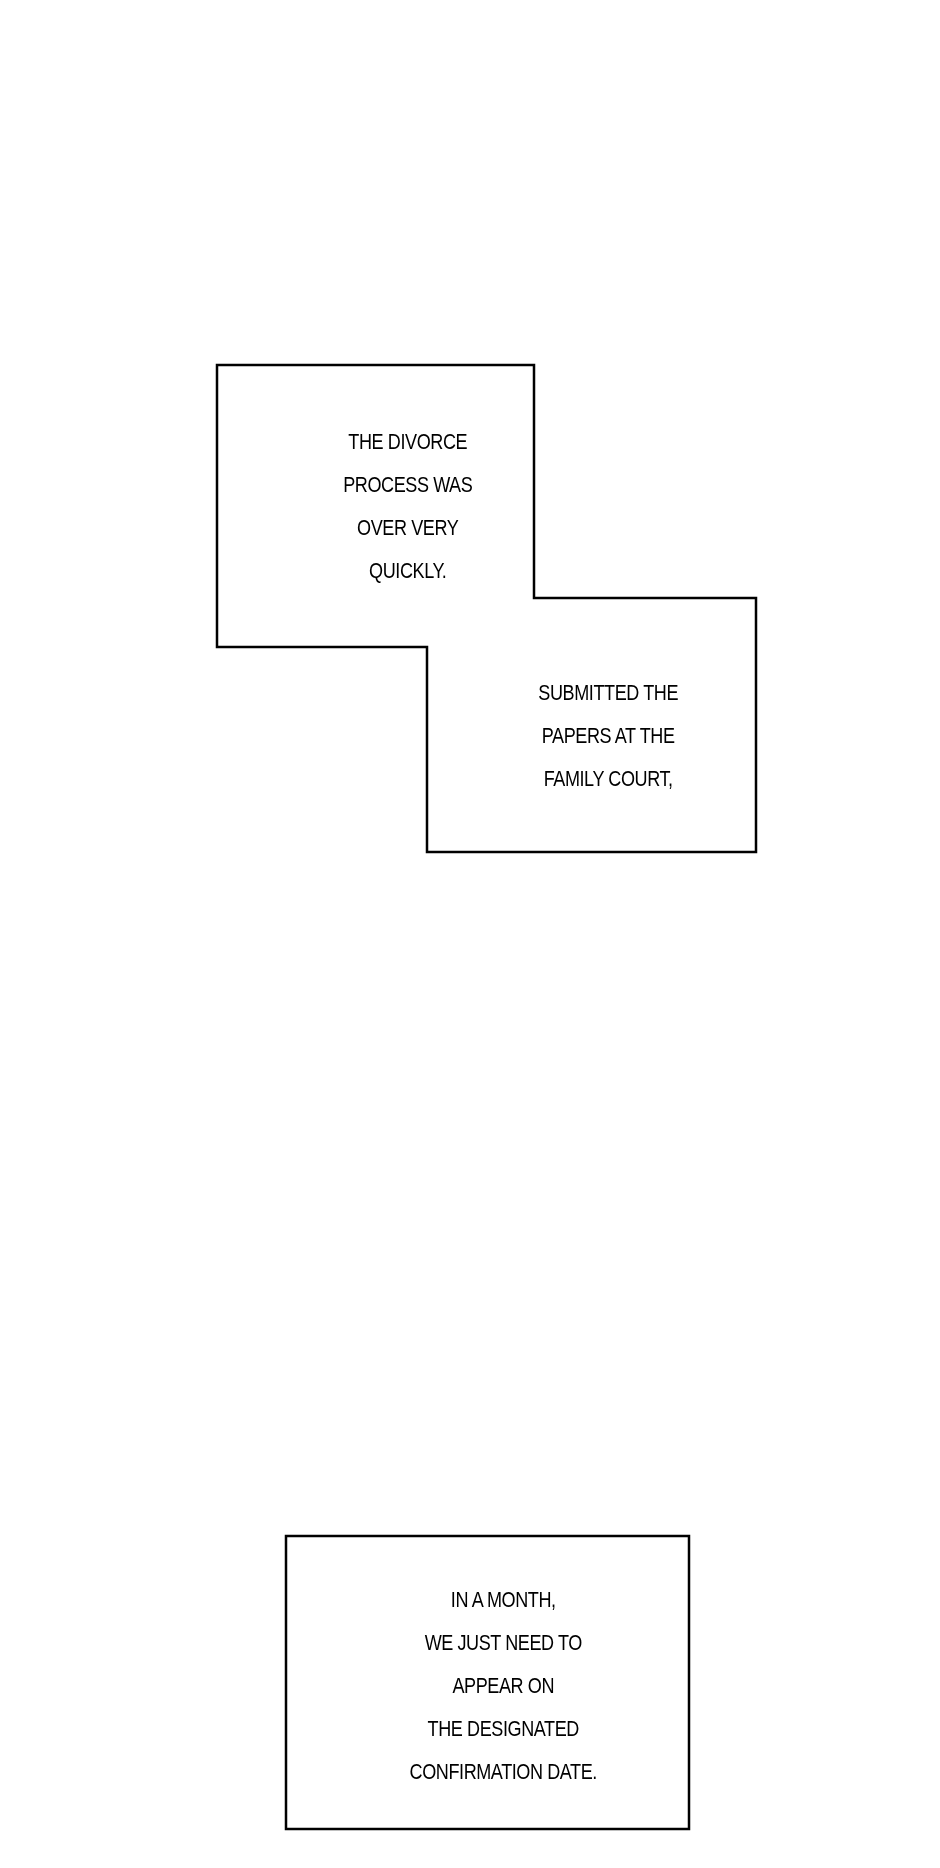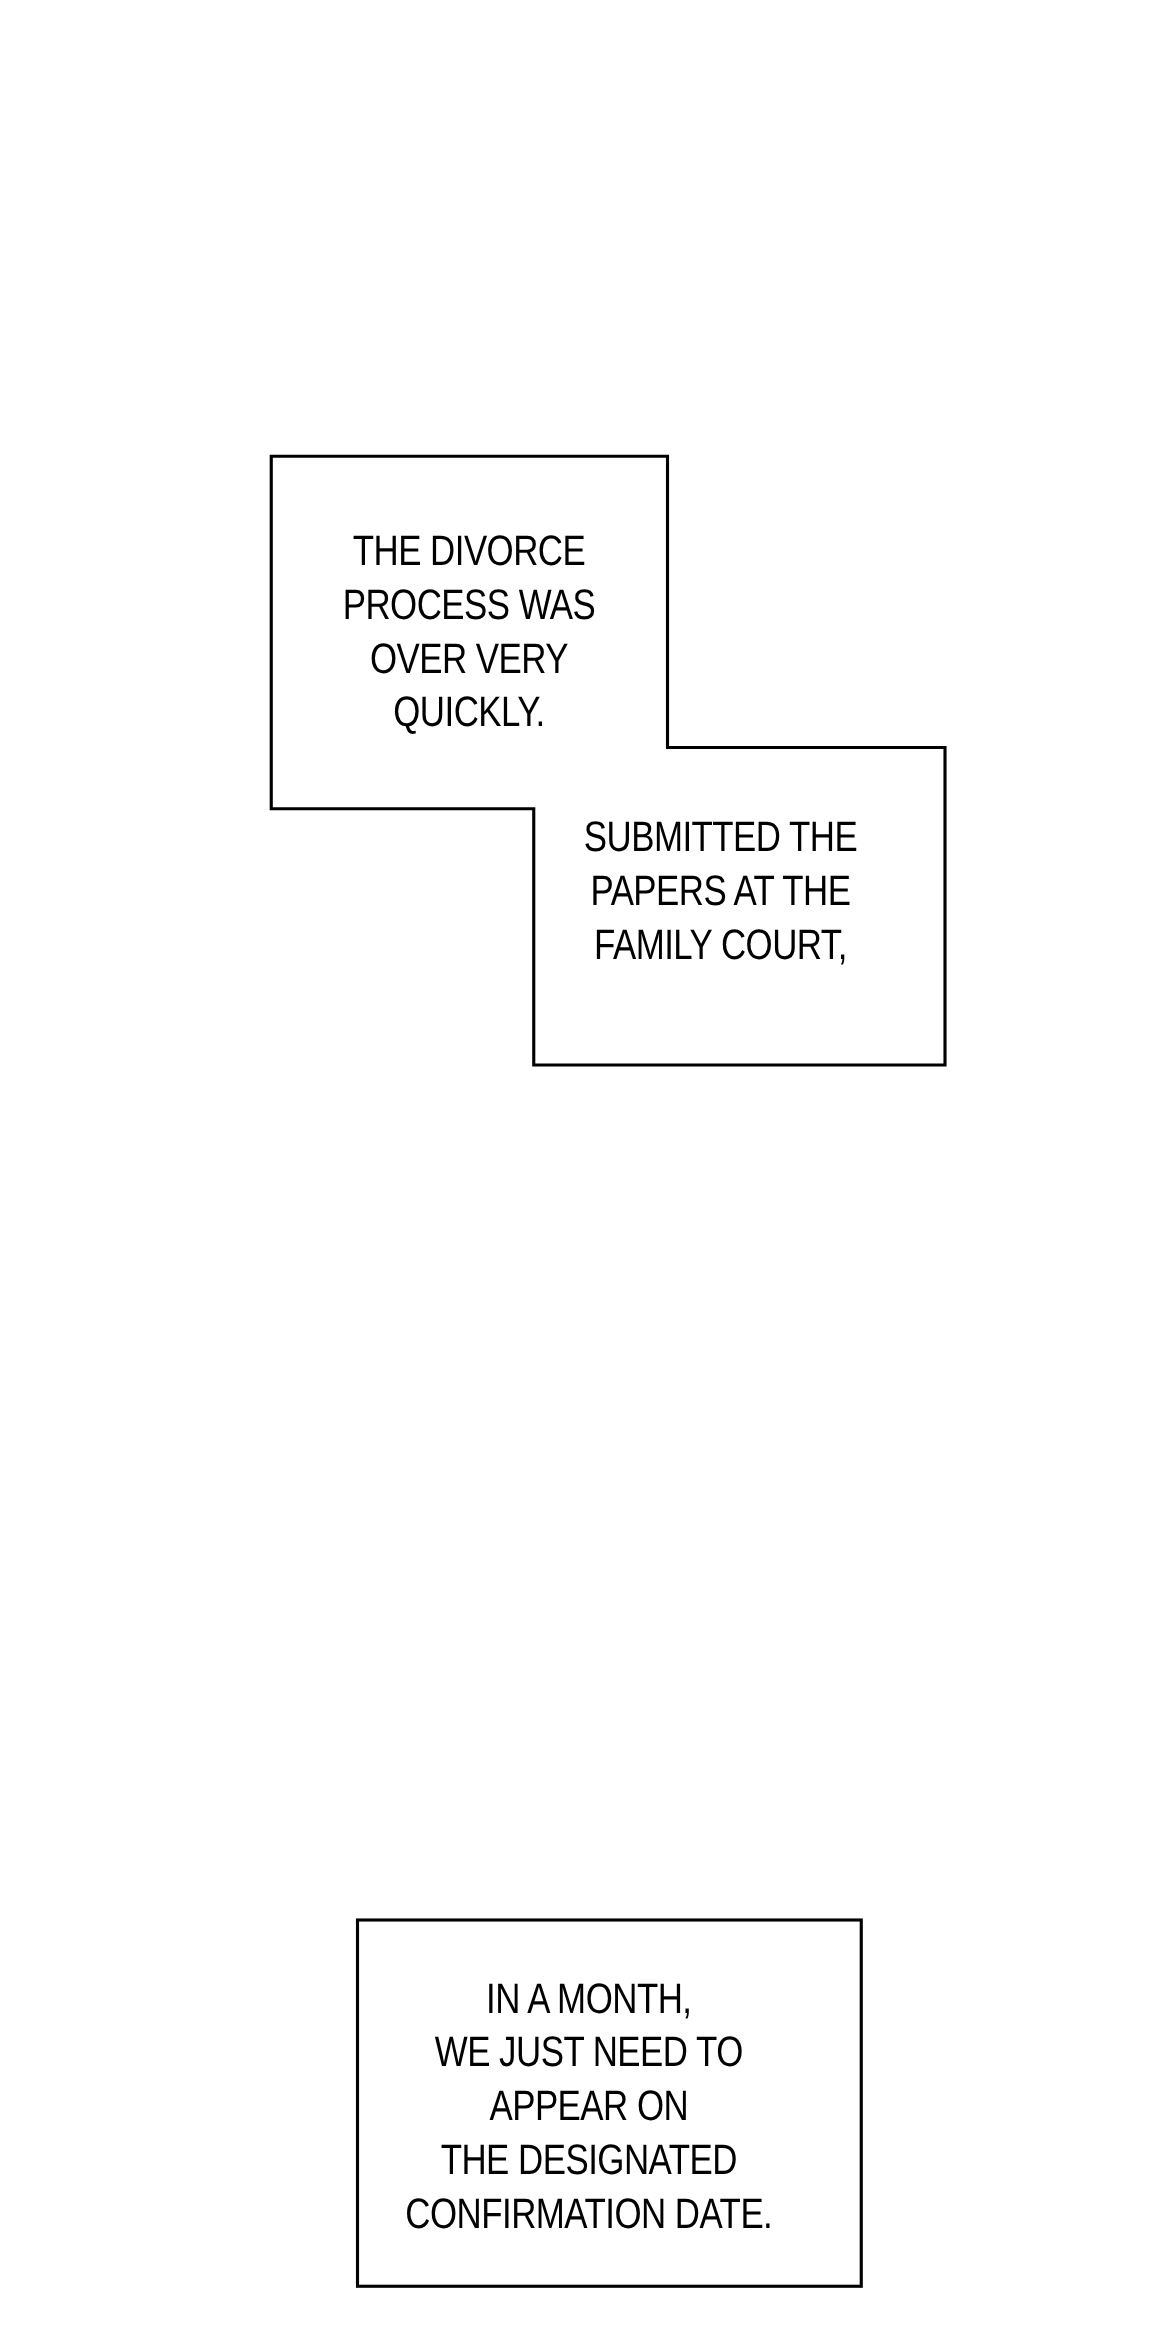--- a/index.html
+++ b/index.html
@@ -19,33 +19,34 @@
     height: 1868px;
   }
   .balloon-text {
     position: absolute;
     display: flex;
     align-items: center;
     justify-content: center;
     text-align: center;
     box-sizing: border-box;
     color: #000000;
-    font-size: 34px;
+    font-size: 22px;
     line-height: 43px;
     font-weight: 400;
     letter-spacing: -0.5px;
+    margin-left: 32px;
   }
   .balloon-text .lines {
     display: inline-block;
     transform: scaleX(0.82);
     transform-origin: center center;
     white-space: pre-line;
   }
   #balloon-1 { left: 217px; top: 365px;  width: 317px; height: 282px; }
-  #balloon-2 { left: 427px; top: 576px;  width: 299px; height: 254px; padding-top: 20px; }
+  #balloon-2 { left: 427px; top: 598px;  width: 299px; height: 254px; padding-top: 20px; }
   #balloon-3 { left: 286px; top: 1536px; width: 370px; height: 293px; padding-top: 6px; }
 </style>
 </head>
 <body>
 
 <svg class="outline-svg" width="940" height="1868" viewBox="0 0 940 1868" aria-hidden="true">
 
   <path d="M217,365 H534 V598 H756 V852 H427 V647 H217 Z" fill="#ffffff" stroke="#000000" stroke-width="2.5"></path>
 
   <rect x="286" y="1536" width="403" height="293" fill="#ffffff" stroke="#000000" stroke-width="2.5"></rect>

